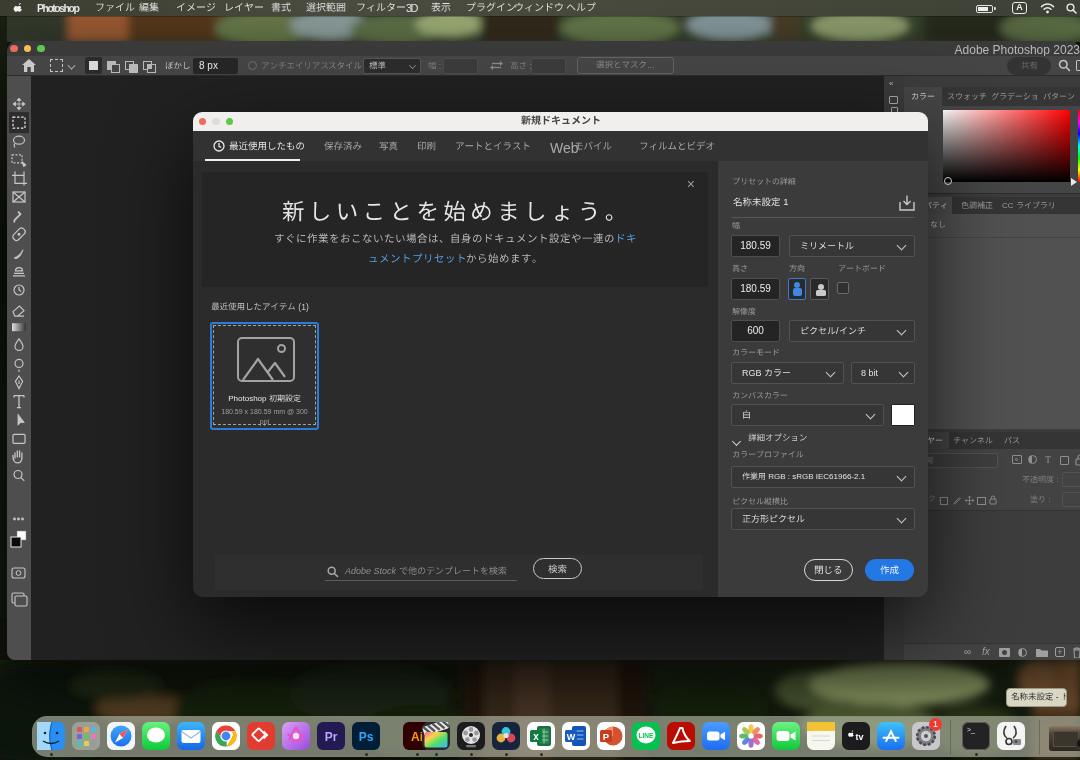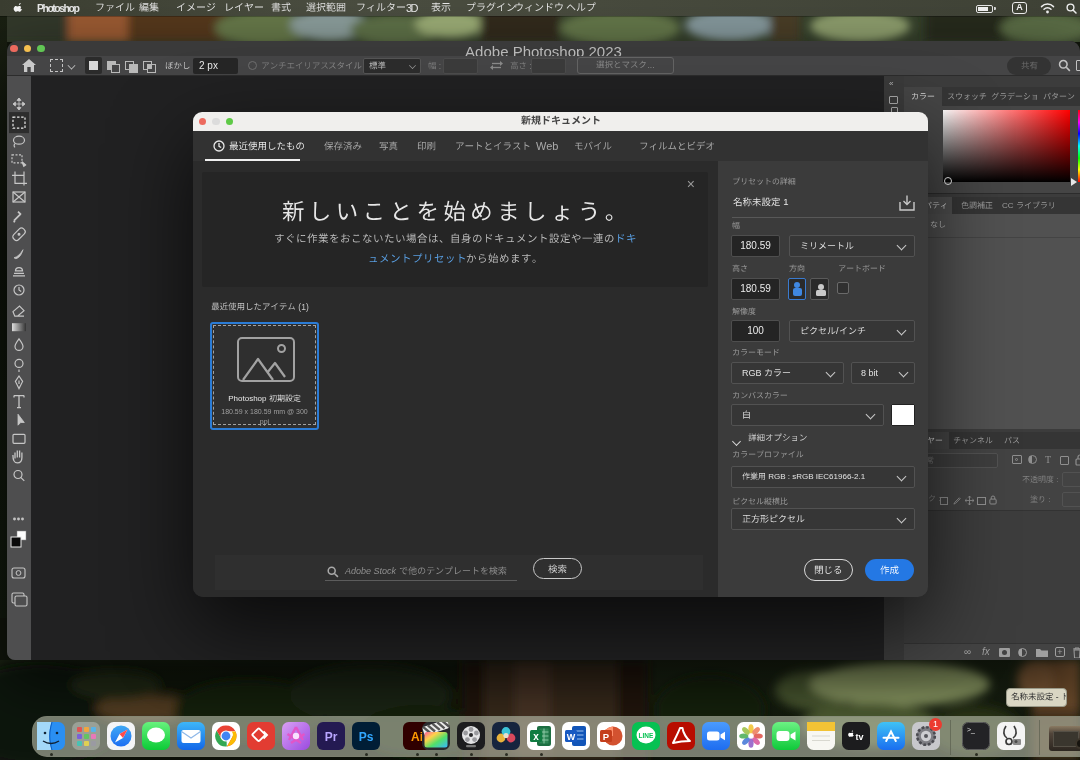--- a/index.html
+++ b/index.html
@@ -136,21 +136,21 @@
       <line x1="7" y1="7" x2="10" y2="10" stroke="#f0f0f0" stroke-width="1.5" stroke-linecap="round"></line>
     </svg>
 </div>
 
 <div class="a" style="left:7px;top:41px;width:1073px;height:619px;background:#252526;border-radius:10px 10px 8px 8px;box-shadow:0 22px 60px rgba(0,0,0,.65)">
 
  <div class="a" style="left:0;top:0;width:100%;height:15px;background:#3a3a3a;border-radius:10px 10px 0 0">
   <div class="tl" style="left:3px;top:3.5px;width:7.5px;height:7.5px;background:#ec6a5e"></div>
   <div class="tl" style="left:16.5px;top:3.5px;width:7.5px;height:7.5px;background:#f5bf4f"></div>
   <div class="tl" style="left:30px;top:3.5px;width:7.5px;height:7.5px;background:#61c554"></div>
-  <div class="a" style="left:0;width:100%;top:1.5px;text-align:center;color:#b9b9b9;font-size:15px">Adobe Photoshop 2023</div>
+  <div class="a" style="left:0;width:100%;top:1.5px;text-align:right;color:#b9b9b9;font-size:12px">Adobe Photoshop 2023</div>
  </div>
 
  <div class="a" style="left:0;top:15px;width:100%;height:20px;background:#454546;border-bottom:1px solid #2c2c2c">
   <svg class="a" style="left:15px;top:3px" width="14" height="13" viewBox="0 0 14 13">
         <path d="M7 0 L14 6 12 6 12 13 8.7 13 8.7 8 5.3 8 5.3 13 2 13 2 6 0 6Z" fill="#c9c9c9"></path>
       </svg>
   <div class="a" style="left:43px;top:3px;width:13px;height:13px;border:1px dashed #c4c4c4"></div>
   <div class="ch" style="left:61px;top:6px;transform:rotate(-45deg) scale(.8)"></div>
   <div class="a" style="left:78px;top:1px;width:17px;height:17px;background:#2b2b2b;border-radius:2px">
         <div class="a" style="left:4px;top:4px;width:9px;height:9px;background:#d7d7d7"></div>
@@ -158,21 +158,21 @@
   <div class="a" style="left:100px;top:5px;width:9px;height:9px;background:#b9b9b9"></div>
       <div class="a" style="left:104px;top:8px;width:9px;height:9px;background:#454546;border:1.2px solid #b9b9b9"></div>
   <div class="a" style="left:118px;top:5px;width:9px;height:9px;border:1.2px solid #b9b9b9"></div>
       <div class="a" style="left:122px;top:8px;width:9px;height:9px;background:#b9b9b9"></div>
   <div class="a" style="left:136px;top:5px;width:9px;height:9px;border:1.2px solid #b9b9b9"></div>
       <div class="a" style="left:140px;top:8px;width:9px;height:9px;border:1.2px solid #b9b9b9;background:#454546"></div>
       <div class="a" style="left:140px;top:8px;width:5px;height:5px;background:#b9b9b9"></div>
   <span class="a" style="left:158px;top:5px;color:#c6c6c6;font-size:8.5px"><svg style="overflow:visible;vertical-align:baseline" width="25.5" height="6.6" viewBox="0 -78 300 78">
           <path d="M23 -74L14 -75C14 -73 14 -70 13 -68C12 -60 9 -41 9 -26C9 -13 10 -2 12 5L20 5C19 4 19 2 19 1C19 -0 19 -2 20 -3C21 -8 24 -18 27 -25L23 -29C21 -25 18 -18 17 -14C16 -19 16 -23 16 -28C16 -39 19 -58 21 -68C21 -70 22 -73 23 -74ZM92 -82L87 -80C89 -76 91 -70 93 -66L98 -68C96 -72 94 -78 92 -82ZM64 -16L64 -12C64 -7 62 -3 54 -3C47 -3 42 -6 42 -10C42 -15 47 -18 54 -18C57 -18 60 -17 64 -16ZM82 -79L77 -77C78 -75 79 -73 80 -71C69 -70 55 -69 40 -70L40 -63C48 -63 55 -63 62 -63L62 -47C55 -46 46 -46 38 -47L38 -40C46 -39 55 -39 62 -40C63 -34 63 -28 63 -23C60 -24 57 -24 54 -24C41 -24 35 -17 35 -10C35 -1 43 4 54 4C65 4 71 -1 71 -9L71 -14C77 -11 82 -6 88 -1L92 -8C87 -13 80 -18 70 -21C70 -27 70 -34 70 -40C77 -40 83 -41 88 -41L88 -48C83 -48 76 -47 70 -47L70 -63C74 -64 78 -64 82 -64L83 -63L88 -65C86 -69 84 -75 82 -79ZM178 -67L171 -64C178 -56 186 -38 189 -28L196 -32C193 -41 184 -59 178 -67ZM108 -56L109 -47C111 -48 115 -48 118 -49L130 -50C127 -37 119 -14 109 -0L117 3C128 -14 135 -36 138 -51C143 -51 147 -52 149 -52C156 -52 160 -50 160 -41C160 -30 158 -17 155 -10C153 -6 150 -5 146 -5C144 -5 138 -6 134 -7L135 1C138 2 143 3 147 3C154 3 158 1 162 -6C166 -14 168 -30 168 -42C168 -55 160 -58 151 -58C149 -58 145 -58 140 -58L143 -72C143 -74 143 -76 144 -78L134 -79C134 -72 134 -64 132 -57C126 -57 120 -56 117 -56C114 -56 111 -56 108 -56ZM234 -78L224 -78C224 -75 225 -72 225 -68C225 -57 224 -32 224 -17C224 -1 234 5 248 5C270 5 283 -8 290 -17L284 -24C277 -13 267 -3 248 -3C239 -3 232 -7 232 -18C232 -33 233 -56 233 -68C233 -71 234 -75 234 -78Z" fill="currentColor"></path>
         </svg> :</span>
-  <div class="a" style="left:186px;top:1.5px;width:45px;height:16px;background:#262626;border-radius:2px;color:#e8e8e8;font-size:10px;line-height:16px;padding-left:6px">2 px</div>
+  <div class="a" style="left:186px;top:1.5px;width:45px;height:16px;background:#262626;border-radius:2px;color:#e8e8e8;font-size:10px;line-height:16px;padding-left:6px">8 px</div>
   <div class="a" style="left:241px;top:5px;width:9px;height:9px;border-radius:50%;border:1px solid #6f6f6f"></div>
   <span class="a" style="left:254px;top:5px;color:#7d7d7d;font-size:8.5px"><svg style="overflow:visible;vertical-align:baseline" width="68.0" height="6.6" viewBox="0 -78 800 78">
           <path d="M93 -68L88 -72C87 -72 83 -72 81 -72C75 -72 29 -72 24 -72C20 -72 16 -72 12 -73L12 -64C16 -64 20 -64 24 -64C28 -64 74 -64 81 -64C78 -58 68 -47 59 -42L66 -36C77 -44 86 -57 90 -64C91 -65 92 -67 93 -68ZM53 -54L44 -54C44 -52 45 -50 45 -47C45 -30 42 -16 27 -7C24 -5 21 -3 18 -2L25 4C51 -9 53 -27 53 -54ZM123 -73L117 -67C124 -62 137 -52 142 -46L148 -53C143 -58 130 -69 123 -73ZM114 -6L119 2C136 -1 149 -7 159 -14C174 -23 186 -37 192 -49L188 -58C182 -45 170 -31 154 -21C145 -15 132 -9 114 -6ZM209 -46L209 -37C211 -38 215 -38 218 -38L248 -38C246 -20 238 -9 222 -1L230 4C247 -6 255 -19 256 -38L284 -38C286 -38 289 -38 291 -37L291 -46C289 -46 286 -45 283 -45L256 -45L256 -64C263 -66 271 -67 276 -68C277 -69 279 -69 281 -70L276 -77C271 -75 259 -72 250 -71C239 -70 224 -69 217 -70L219 -62C226 -62 238 -62 248 -64L248 -45L218 -45C215 -45 211 -46 209 -46ZM308 -13L308 -4C312 -4 314 -4 317 -4L383 -4C385 -4 389 -4 392 -4L392 -13C389 -13 386 -12 383 -12L354 -12L354 -58L378 -58C381 -58 384 -58 386 -58L386 -67C384 -67 381 -66 378 -66L323 -66C321 -66 317 -66 314 -67L314 -58C317 -58 321 -58 323 -58L345 -58L345 -12L317 -12C314 -12 311 -13 308 -13ZM409 -36L413 -28C426 -33 440 -39 451 -45L451 -8C451 -4 450 1 450 3L460 3C460 1 459 -4 459 -8L459 -50C470 -57 479 -64 486 -72L480 -78C473 -70 463 -61 452 -55C441 -48 426 -41 409 -36ZM578 -76L568 -76C568 -73 569 -71 569 -67C569 -64 569 -55 569 -51C569 -32 568 -24 560 -16C554 -9 546 -5 536 -3L543 4C550 2 560 -3 567 -10C574 -19 577 -27 577 -51C577 -55 577 -63 577 -67C577 -71 577 -73 578 -76ZM531 -75L522 -75C522 -73 522 -70 522 -68C522 -65 522 -39 522 -35C522 -32 522 -28 522 -27L531 -27C531 -29 531 -32 531 -34C531 -39 531 -65 531 -68C531 -70 531 -73 531 -75ZM693 -68L688 -72C687 -72 683 -72 681 -72C675 -72 629 -72 624 -72C620 -72 616 -72 612 -73L612 -64C616 -64 620 -64 624 -64C628 -64 674 -64 681 -64C678 -58 668 -47 659 -42L666 -36C677 -44 686 -57 690 -64C691 -65 692 -67 693 -68ZM653 -54L644 -54C644 -52 645 -50 645 -47C645 -30 642 -16 627 -7C624 -5 621 -3 618 -2L625 4C651 -9 653 -27 653 -54ZM780 -67L775 -71C773 -70 771 -70 767 -70C764 -70 733 -70 729 -70C726 -70 720 -70 719 -71L719 -62C720 -62 725 -62 729 -62C732 -62 764 -62 768 -62C765 -54 758 -42 751 -34C741 -23 726 -11 710 -4L716 2C731 -4 745 -16 755 -27C766 -18 776 -6 783 3L790 -3C783 -11 771 -24 761 -33C768 -42 774 -54 778 -62C778 -64 779 -66 780 -67Z" fill="currentColor"></path>
         </svg></span>
   <span class="a" style="left:321px;top:5px;color:#8c8c8c;font-size:8.5px"><svg style="overflow:visible;vertical-align:baseline" width="34.0" height="6.6" viewBox="0 -78 400 78">
           <path d="M80 -67L75 -71C73 -70 71 -70 67 -70C64 -70 33 -70 29 -70C26 -70 20 -70 19 -71L19 -62C20 -62 25 -62 29 -62C32 -62 64 -62 68 -62C65 -54 58 -42 51 -34C41 -23 26 -11 10 -4L16 2C31 -4 45 -16 55 -27C66 -18 76 -6 83 3L90 -3C83 -11 71 -24 61 -33C68 -42 74 -54 78 -62C78 -64 79 -66 80 -67ZM154 -78L144 -81C144 -79 142 -75 141 -74C137 -64 126 -49 109 -39L116 -34C127 -41 136 -51 142 -60L176 -60C174 -52 169 -41 163 -32C156 -37 148 -42 142 -46L136 -40C142 -36 150 -31 157 -26C148 -16 136 -7 119 -2L126 4C143 -2 155 -11 164 -21C168 -18 172 -15 175 -12L181 -19C178 -21 174 -24 169 -28C177 -38 182 -50 185 -59C186 -60 186 -63 187 -64L181 -68C179 -67 177 -67 174 -67L147 -67L149 -71C150 -72 152 -76 154 -78ZM209 -36L213 -28C226 -33 240 -39 251 -45L251 -8C251 -4 250 1 250 3L260 3C260 1 259 -4 259 -8L259 -50C270 -57 279 -64 286 -72L280 -78C273 -70 263 -61 252 -55C241 -48 226 -41 209 -36ZM352 -2L358 2C358 2 360 1 361 -0C373 -6 387 -16 395 -28L390 -34C383 -23 370 -14 361 -10C361 -13 361 -61 361 -68C361 -71 362 -74 362 -75L352 -75C353 -74 353 -71 353 -68C353 -61 353 -12 353 -8C353 -6 353 -4 352 -2ZM307 -3L314 2C322 -4 329 -14 332 -25C335 -35 335 -56 335 -68C335 -70 335 -74 336 -75L326 -75C327 -73 327 -70 327 -67C327 -56 327 -36 324 -27C321 -18 315 -9 307 -3Z" fill="currentColor"></path>
         </svg> :</span>
   <div class="a" style="left:356px;top:1.5px;width:58px;height:16px;background:#2c2c2c;border:1px solid #555;border-radius:2px;color:#bdbdbd;font-size:8.5px;line-height:14px;padding-left:5px"><svg style="overflow:visible;vertical-align:baseline" width="17.0" height="6.6" viewBox="0 -78 200 78">
           <path d="M44 -36L44 -31L91 -31L91 -36L44 -36ZM77 -11C82 -6 88 0 91 5L97 1C94 -4 88 -10 83 -15L77 -11ZM49 -15C46 -10 40 -4 34 -0C36 1 38 3 39 4C45 0 51 -6 55 -12L49 -15ZM41 -66L41 -42L94 -42L94 -66L78 -66L78 -73L96 -73L96 -80L38 -80L38 -73L56 -73L56 -66L41 -66ZM62 -73L71 -73L71 -66L62 -66L62 -73ZM38 -23L38 -17L63 -17L63 0C63 2 63 2 62 2C60 2 57 2 52 2C53 4 54 6 54 8C60 8 64 8 67 7C70 6 70 4 70 1L70 -17L96 -17L96 -23L38 -23ZM48 -60L57 -60L57 -48L48 -48L48 -60ZM62 -60L71 -60L71 -48L62 -48L62 -60ZM77 -60L87 -60L87 -48L77 -48L77 -60ZM19 -84L19 -62L5 -62L5 -55L18 -55C16 -42 9 -26 3 -18C4 -16 6 -13 7 -11C12 -18 16 -28 19 -39L19 8L26 8L26 -40C29 -35 33 -28 34 -25L38 -31C36 -34 29 -45 26 -48L26 -55L37 -55L37 -62L26 -62L26 -84L19 -84ZM112 -78C117 -76 124 -73 128 -70L131 -76C128 -78 121 -82 115 -84L112 -78ZM104 -62C110 -60 117 -56 120 -54L124 -60C120 -62 113 -65 108 -67L104 -62ZM107 -30L112 -24C118 -30 125 -38 131 -45L127 -50C120 -43 112 -35 107 -30ZM105 -18L105 -12L146 -12L146 8L154 8L154 -12L195 -12L195 -18L154 -18L154 -27L146 -27L146 -18L105 -18ZM166 -84C165 -81 163 -77 161 -73L147 -73C149 -76 150 -79 152 -82L145 -84C140 -75 133 -65 124 -59C126 -58 129 -55 130 -54C133 -56 135 -58 137 -60L137 -27L193 -27L193 -34L168 -34L168 -41L188 -41L188 -47L168 -47L168 -54L188 -54L188 -60L168 -60L168 -67L191 -67L191 -73L168 -73C170 -76 172 -79 174 -82L166 -84ZM144 -67L161 -67L161 -60L144 -60L144 -67ZM144 -34L144 -41L161 -41L161 -34L144 -34ZM144 -54L161 -54L161 -47L144 -47L144 -54Z" fill="currentColor"></path>
         </svg><div class="ch" style="right:4px;top:3px;transform:rotate(-45deg) scale(.7);border-color:#9a9a9a"></div></div>
@@ -417,21 +417,21 @@
         </svg></span>
   <span class="a" style="left:186px;top:9px;color:#ababab;font-size:9.5px"><svg style="overflow:visible;vertical-align:baseline" width="19.0" height="7.4" viewBox="0 -78 200 78">
           <path d="M8 -79L8 -57L15 -57L15 -72L85 -72L85 -57L92 -57L92 -79L8 -79ZM30 -71C28 -58 24 -41 21 -31L29 -30L30 -34L68 -34L67 -22L6 -22L6 -15L66 -15C65 -6 63 -2 61 0C60 1 59 1 56 1C54 1 47 1 40 1C42 3 42 6 43 8C49 8 56 8 59 8C63 8 65 7 67 5C70 2 72 -3 74 -15L95 -15L95 -22L75 -22C75 -26 76 -31 76 -37C76 -38 76 -40 76 -40L31 -40L34 -52L78 -52L78 -59L35 -59L38 -70L30 -71ZM159 -4C170 -0 182 5 189 8L195 3C188 -0 175 -5 164 -9L159 -4ZM106 -17L106 -11L194 -11L194 -17L106 -17ZM128 -46L174 -46L174 -40L128 -40L128 -46ZM128 -35L174 -35L174 -28L128 -28L128 -35ZM128 -58L174 -58L174 -51L128 -51L128 -58ZM135 -9C128 -5 116 0 106 3C107 4 110 7 111 8C121 5 133 0 141 -4L135 -9ZM121 -63L121 -23L181 -23L181 -63L154 -63L154 -69L192 -69L192 -76L154 -76L154 -84L146 -84L146 -76L108 -76L108 -69L146 -69L146 -63L121 -63Z" fill="currentColor"></path>
         </svg></span>
   <span class="a" style="left:224px;top:9px;color:#ababab;font-size:9.5px"><svg style="overflow:visible;vertical-align:baseline" width="19.0" height="7.4" viewBox="0 -78 200 78">
           <path d="M41 -84C35 -80 24 -76 15 -73L10 -75L10 -2L18 -2L18 -10L46 -10L46 -18L18 -18L18 -42L46 -42L46 -49L18 -49L18 -67C28 -70 39 -74 47 -78L41 -84ZM52 -77L52 8L60 8L60 -70L85 -70L85 -17C85 -16 84 -15 83 -15C81 -15 75 -15 69 -16C70 -13 72 -10 72 -7C80 -7 85 -8 88 -9C91 -10 92 -13 92 -17L92 -77L52 -77ZM165 -74L165 -17L172 -17L172 -74L165 -74ZM185 -82L185 -2C185 -0 184 0 183 0C181 0 175 0 169 0C170 2 171 6 172 8C179 8 185 8 188 6C191 5 192 3 192 -2L192 -82L185 -82ZM119 -42L119 -3L125 -3L125 -35L135 -35L135 8L141 8L141 -35L152 -35L152 -11C152 -10 151 -10 150 -10C149 -10 147 -10 143 -10C144 -8 145 -6 145 -4C150 -4 153 -4 155 -5C157 -6 158 -8 158 -11L158 -42L152 -42L141 -42L141 -52L157 -52L157 -78L111 -78L111 -44C111 -30 110 -12 103 2C105 3 108 5 109 6C116 -8 117 -30 117 -44L117 -52L135 -52L135 -42L119 -42ZM117 -72L150 -72L150 -59L117 -59L117 -72Z" fill="currentColor"></path>
         </svg></span>
   <span class="a" style="left:262px;top:9px;color:#ababab;font-size:9.5px"><svg style="overflow:visible;vertical-align:baseline" width="76.0" height="7.4" viewBox="0 -78 800 78">
           <path d="M93 -68L88 -72C87 -72 83 -72 81 -72C75 -72 29 -72 24 -72C20 -72 16 -72 12 -73L12 -64C16 -64 20 -64 24 -64C28 -64 74 -64 81 -64C78 -58 68 -47 59 -42L66 -36C77 -44 86 -57 90 -64C91 -65 92 -67 93 -68ZM53 -54L44 -54C44 -52 45 -50 45 -47C45 -30 42 -16 27 -7C24 -5 21 -3 18 -2L25 4C51 -9 53 -27 53 -54ZM110 -43L110 -34C113 -34 119 -34 124 -34C132 -34 172 -34 179 -34C184 -34 188 -34 190 -34L190 -43C188 -43 184 -43 179 -43C172 -43 132 -43 124 -43C118 -43 113 -43 110 -43ZM234 -9C234 -5 234 -0 233 3L243 3C242 -0 242 -6 242 -9L242 -42C253 -38 270 -32 281 -26L285 -34C274 -40 255 -47 242 -51L242 -67C242 -70 242 -74 243 -77L233 -77C234 -74 234 -70 234 -67C234 -59 234 -14 234 -9ZM331 -78L323 -74C328 -64 333 -52 337 -44C327 -36 320 -28 320 -18C320 -3 334 3 352 3C365 3 376 2 384 0L384 -9C376 -7 363 -5 352 -5C336 -5 328 -10 328 -19C328 -26 334 -33 343 -39C353 -45 367 -52 374 -56C377 -57 379 -58 381 -60L377 -67C375 -65 373 -64 370 -62C364 -59 354 -54 344 -48C340 -56 335 -67 331 -78ZM409 -36L413 -28C426 -33 440 -39 451 -45L451 -8C451 -4 450 1 450 3L460 3C460 1 459 -4 459 -8L459 -50C470 -57 479 -64 486 -72L480 -78C473 -70 463 -61 452 -55C441 -48 426 -41 409 -36ZM523 -74L523 -66C526 -66 529 -66 532 -66C538 -66 566 -66 571 -66C575 -66 578 -66 580 -66L580 -74C578 -74 575 -74 571 -74C566 -74 538 -74 532 -74C529 -74 526 -74 523 -74ZM588 -48L582 -52C581 -51 579 -51 577 -51C572 -51 529 -51 524 -51C521 -51 518 -51 514 -52L514 -43C518 -43 522 -43 524 -43C530 -43 572 -43 577 -43C575 -36 571 -28 565 -21C557 -12 544 -6 530 -3L536 4C549 1 561 -5 572 -17C579 -25 584 -35 586 -45C587 -46 587 -47 588 -48ZM680 -67L675 -71C673 -70 671 -70 667 -70C664 -70 633 -70 629 -70C626 -70 620 -70 619 -71L619 -62C620 -62 625 -62 629 -62C632 -62 664 -62 668 -62C665 -54 658 -42 651 -34C641 -23 626 -11 610 -4L616 2C631 -4 645 -16 655 -27C666 -18 676 -6 683 3L690 -3C683 -11 671 -24 661 -33C668 -42 674 -54 678 -62C678 -64 679 -66 680 -67ZM734 -9C734 -5 734 -0 733 3L743 3C742 -0 742 -6 742 -9L742 -42C753 -38 770 -32 781 -26L785 -34C774 -40 755 -47 742 -51L742 -67C742 -70 742 -74 743 -77L733 -77C734 -74 734 -70 734 -67C734 -59 734 -14 734 -9Z" fill="currentColor"></path>
         </svg></span>
-  <span class="a" style="left:343px;top:9px;color:#ababab;font-size:11px">Web</span>
+  <span class="a" style="left:357px;top:9px;color:#ababab;font-size:14px">Web</span>
   <span class="a" style="left:381px;top:9px;color:#ababab;font-size:9.5px"><svg style="overflow:visible;vertical-align:baseline" width="38.0" height="7.4" viewBox="0 -78 400 78">
           <path d="M12 -43L12 -34C14 -34 18 -35 21 -35L40 -35L40 -12C40 -4 45 2 60 2C70 2 79 1 87 0L88 -8C79 -7 71 -6 61 -6C52 -6 49 -10 49 -14L49 -35L83 -35C85 -35 88 -35 91 -34L91 -42C88 -42 84 -42 82 -42L49 -42L49 -63L75 -63C78 -63 80 -63 83 -63L83 -71C81 -71 78 -71 75 -71C67 -71 34 -71 27 -71C24 -71 21 -71 18 -71L18 -63C21 -63 24 -63 27 -63L40 -63L40 -42L21 -42C18 -42 14 -42 12 -43ZM176 -78L171 -76C174 -72 177 -66 179 -62L185 -64C183 -68 179 -74 176 -78ZM188 -82L182 -80C185 -76 188 -70 190 -66L196 -68C194 -72 190 -78 188 -82ZM122 -30C118 -22 113 -11 106 -3L115 1C120 -7 126 -18 130 -27C134 -37 137 -52 139 -58C139 -60 140 -63 140 -65L132 -67C130 -56 126 -40 122 -30ZM171 -34C175 -23 180 -10 182 0L191 -2C189 -11 183 -27 179 -37C175 -47 169 -61 165 -68L156 -66C161 -58 167 -44 171 -34ZM209 -36L213 -28C226 -33 240 -39 251 -45L251 -8C251 -4 250 1 250 3L260 3C260 1 259 -4 259 -8L259 -50C270 -57 279 -64 286 -72L280 -78C273 -70 263 -61 252 -55C241 -48 226 -41 209 -36ZM352 -2L358 2C358 2 360 1 361 -0C373 -6 387 -16 395 -28L390 -34C383 -23 370 -14 361 -10C361 -13 361 -61 361 -68C361 -71 362 -74 362 -75L352 -75C353 -74 353 -71 353 -68C353 -61 353 -12 353 -8C353 -6 353 -4 352 -2ZM307 -3L314 2C322 -4 329 -14 332 -25C335 -35 335 -56 335 -68C335 -70 335 -74 336 -75L326 -75C327 -73 327 -70 327 -67C327 -56 327 -36 324 -27C321 -18 315 -9 307 -3Z" fill="currentColor"></path>
         </svg></span>
   <span class="a" style="left:446px;top:9px;color:#ababab;font-size:9.5px"><svg style="overflow:visible;vertical-align:baseline" width="76.0" height="7.4" viewBox="0 -78 800 78">
           <path d="M86 -66L80 -70C78 -70 76 -70 75 -70C70 -70 30 -70 24 -70C21 -70 17 -70 14 -70L14 -62C17 -62 20 -62 24 -62C30 -62 70 -62 76 -62C74 -52 70 -38 62 -29C54 -19 43 -10 24 -5L30 2C49 -4 61 -13 70 -25C78 -35 82 -51 85 -62C85 -63 85 -65 86 -66ZM112 -26L116 -18C127 -22 139 -27 147 -32L147 -1C147 2 147 6 147 8L156 8C156 6 156 2 156 -1L156 -37C165 -42 173 -50 178 -55L172 -61C167 -55 158 -47 148 -41C140 -36 125 -29 112 -26ZM252 -2L258 2C258 2 260 1 261 -0C273 -6 287 -16 295 -28L290 -34C283 -23 270 -14 261 -10C261 -13 261 -61 261 -68C261 -71 262 -74 262 -75L252 -75C253 -74 253 -71 253 -68C253 -61 253 -12 253 -8C253 -6 253 -4 252 -2ZM207 -3L214 2C222 -4 229 -14 232 -25C235 -35 235 -56 235 -68C235 -70 235 -74 236 -75L226 -75C227 -73 227 -70 227 -67C227 -56 227 -36 224 -27C221 -18 215 -9 207 -3ZM317 -11C314 -11 310 -11 307 -11L309 -2C312 -2 315 -3 317 -3C331 -4 364 -8 380 -10C382 -5 384 -0 385 3L393 -0C389 -11 378 -31 371 -41L364 -38C367 -33 372 -25 376 -17C365 -16 346 -14 331 -12C336 -25 346 -56 349 -65C350 -70 351 -72 352 -75L342 -77C342 -74 342 -72 340 -67C338 -57 327 -25 322 -11L317 -11ZM431 -78L423 -74C428 -64 433 -52 437 -44C427 -36 420 -28 420 -18C420 -3 434 3 452 3C465 3 476 2 484 0L484 -9C476 -7 463 -5 452 -5C436 -5 428 -10 428 -19C428 -26 434 -33 443 -39C453 -45 467 -52 474 -56C477 -57 479 -58 481 -60L477 -67C475 -65 473 -64 470 -62C464 -59 454 -54 444 -48C440 -56 435 -67 431 -78ZM573 -78L568 -76C570 -72 574 -66 576 -62L581 -65C579 -69 575 -75 573 -78ZM584 -82L578 -80C581 -76 585 -71 587 -66L592 -69C590 -72 586 -79 584 -82ZM528 -75L519 -75C519 -73 519 -69 519 -67C519 -62 519 -22 519 -12C519 -4 524 -0 531 1C535 2 541 2 547 2C558 2 573 1 582 -0L582 -9C574 -7 558 -6 548 -6C543 -6 538 -6 534 -7C530 -8 527 -9 527 -14L527 -36C540 -39 557 -45 568 -49C571 -50 575 -52 578 -53L574 -61C571 -59 568 -58 565 -56C555 -52 539 -47 527 -44L527 -67C527 -70 528 -73 528 -75ZM620 -73L620 -65C623 -65 626 -65 630 -65C635 -65 658 -65 664 -65C667 -65 670 -65 673 -65L673 -73C670 -73 667 -72 664 -72C658 -72 635 -72 629 -72C626 -72 623 -73 620 -73ZM678 -81L673 -79C676 -75 679 -69 681 -65L687 -68C685 -72 681 -78 678 -81ZM690 -85L684 -83C687 -79 690 -74 692 -69L698 -72C696 -75 692 -82 690 -85ZM608 -48L608 -40C611 -40 614 -40 617 -40L647 -40C647 -30 646 -22 641 -15C637 -9 630 -3 622 0L630 6C638 1 646 -6 650 -12C654 -20 655 -29 655 -40L683 -40C685 -40 688 -40 690 -40L690 -48C688 -48 685 -48 683 -48C677 -48 623 -48 617 -48C614 -48 611 -48 608 -48ZM709 -14L714 -8C732 -17 750 -33 758 -45L758 -9C758 -6 758 -5 755 -5C751 -5 745 -5 741 -6L741 2C746 3 752 3 757 3C763 3 766 -0 766 -5C766 -18 766 -38 766 -53L782 -53C784 -53 788 -52 790 -52L790 -61C788 -61 784 -60 781 -60L766 -60L765 -70C765 -73 766 -76 766 -78L757 -78C757 -76 757 -74 758 -70L758 -60L722 -60C718 -60 715 -60 712 -61L712 -52C715 -52 718 -53 722 -53L755 -53C747 -41 729 -24 709 -14Z" fill="currentColor"></path>
         </svg></span>
  </div>
 
  <div class="a" style="left:0;top:49px;width:525px;height:436px;background:#2b2b2b;border-radius:0 0 0 10px">
 
@@ -524,21 +524,21 @@
     <div class="a" style="left:3.5px;top:9px;width:9px;height:8px;border-radius:2px;background:#3f87e0"></div>
   </div>
   <div class="a" style="left:92px;top:117px;width:19px;height:22px;background:#2a2a2a;border:1px solid #5a5a5a;border-radius:2px">
     <div class="a" style="left:6.5px;top:5px;width:6px;height:6px;border-radius:50%;background:#c9c9c9"></div>
     <div class="a" style="left:4.5px;top:11px;width:10px;height:6px;border-radius:1.5px;background:#c9c9c9"></div>
   </div>
   <div class="a" style="left:119px;top:121px;width:12px;height:12px;background:#303030;border:1px solid #6a6a6a;border-radius:2px"></div>
   <span class="lb" style="left:14px;top:146px"><svg style="overflow:visible;vertical-align:baseline" width="24.0" height="6.2" viewBox="0 -78 300 78">
           <path d="M26 -53L26 -42L17 -42L17 -53L26 -53ZM32 -53L41 -53L41 -42L32 -42L32 -53ZM16 -59C18 -62 20 -65 21 -69L32 -69C31 -66 29 -62 28 -59L16 -59ZM19 -84C16 -72 10 -60 3 -52C5 -51 8 -49 9 -48L11 -50L11 -32C11 -21 10 -6 3 5C5 5 8 7 9 8C14 1 16 -9 17 -18L41 -18L41 -0C41 1 40 2 39 2C38 2 33 2 28 2C29 3 30 6 30 8C37 8 41 8 44 7C46 6 47 3 47 -0L47 -50C49 -49 50 -47 51 -45C64 -51 68 -61 71 -73L86 -73C86 -61 85 -56 84 -55C83 -54 82 -54 81 -54C80 -54 76 -54 72 -54C73 -53 74 -50 74 -48C78 -48 82 -48 84 -48C87 -48 88 -49 90 -51C92 -53 93 -59 93 -76C94 -77 94 -79 94 -79L50 -79L50 -73L64 -73C62 -63 58 -55 47 -51L47 -59L34 -59C37 -63 39 -68 41 -73L36 -75L35 -75L24 -75C24 -78 25 -80 26 -83L19 -84ZM26 -36L26 -24L17 -24L17 -32L17 -36L26 -36ZM32 -36L41 -36L41 -24L32 -24L32 -36ZM57 -46C55 -38 52 -29 48 -24C49 -23 52 -21 54 -20C56 -23 57 -26 59 -30L70 -30L70 -18L49 -18L49 -11L70 -11L70 8L77 8L77 -11L96 -11L96 -18L77 -18L77 -30L94 -30L94 -37L77 -37L77 -47L70 -47L70 -37L61 -37C62 -39 63 -42 63 -45L57 -46ZM147 -72L167 -72C165 -69 163 -66 162 -64L141 -64C144 -67 146 -69 147 -72ZM190 -39C186 -36 181 -31 176 -28C174 -32 173 -37 171 -42L192 -42L192 -64L170 -64C172 -68 175 -71 177 -75L172 -78L171 -78L151 -78L154 -83L147 -84C143 -76 136 -66 125 -59C127 -58 130 -56 131 -55L134 -57L134 -42L153 -42C145 -37 136 -34 128 -31C129 -30 131 -27 132 -26C138 -28 145 -31 151 -34C153 -33 154 -32 155 -30C148 -25 137 -19 128 -17C130 -16 131 -13 132 -12C141 -15 151 -20 158 -26C160 -24 161 -22 161 -20C153 -12 138 -4 126 -0C128 1 130 4 131 5C141 1 154 -6 163 -13C164 -7 163 -2 160 0C158 2 156 2 154 2C152 2 149 2 146 1C147 3 147 6 147 8C150 8 153 8 155 8C159 8 162 7 165 5C173 -1 173 -24 156 -38C158 -39 160 -40 162 -42L165 -42C170 -22 178 -5 192 4C193 2 195 -1 197 -2C189 -6 183 -14 179 -22C184 -26 190 -30 195 -34L190 -39ZM141 -59L159 -59L159 -47L141 -47L141 -59ZM166 -59L185 -59L185 -47L166 -47L166 -59ZM123 -84C118 -68 110 -53 102 -43C103 -41 105 -37 106 -35C109 -39 112 -43 115 -48L115 8L122 8L122 -62C125 -68 128 -75 130 -82L123 -84ZM239 -65L239 -56L222 -56L222 -50L239 -50L239 -33L278 -33L278 -50L294 -50L294 -56L278 -56L278 -65L270 -65L270 -56L246 -56L246 -65L239 -65ZM270 -50L270 -39L246 -39L246 -50L270 -50ZM276 -21C272 -15 266 -11 259 -8C252 -11 246 -16 242 -21L276 -21ZM224 -27L224 -21L239 -21L235 -19C239 -13 245 -9 251 -5C242 -1 231 1 220 2C221 3 223 6 223 8C236 6 248 4 259 -1C268 4 280 7 292 8C293 6 294 3 296 2C285 1 275 -2 267 -5C275 -10 282 -16 287 -25L282 -27L281 -27L224 -27ZM212 -74L212 -45C212 -31 211 -10 203 4C205 5 208 7 209 8C218 -7 219 -30 219 -45L219 -67L294 -67L294 -74L257 -74L257 -84L249 -84L249 -74L212 -74Z" fill="currentColor"></path>
         </svg></span>
-  <div class="in" style="left:13px;top:159px;width:49px;height:22px;line-height:20px">100</div>
+  <div class="in" style="left:13px;top:159px;width:49px;height:22px;line-height:20px">600</div>
   <div class="dd" style="left:71px;top:159px;width:126px;height:22px;line-height:20px;padding-left:10px"><svg style="overflow:visible;vertical-align:baseline" width="36.0" height="7.0" viewBox="0 -78 400 78">
           <path d="M76 -70C76 -73 79 -76 82 -76C86 -76 89 -73 89 -70C89 -66 86 -63 82 -63C79 -63 76 -66 76 -70ZM71 -70C71 -64 76 -59 82 -59C89 -59 94 -64 94 -70C94 -76 89 -81 82 -81C76 -81 71 -76 71 -70ZM28 -75L19 -75C19 -73 19 -69 19 -67C19 -62 19 -22 19 -12C19 -4 24 -0 31 1C35 2 41 2 47 2C58 2 73 1 82 -0L82 -9C74 -7 58 -6 48 -6C43 -6 38 -6 34 -7C30 -8 27 -9 27 -14L27 -36C40 -39 57 -45 68 -49C71 -50 75 -52 78 -53L74 -61C71 -59 68 -58 65 -56C55 -52 39 -47 27 -44L27 -67C27 -70 28 -73 28 -75ZM154 -78L144 -81C144 -78 142 -74 141 -73C137 -64 127 -49 110 -39L117 -34C128 -41 136 -50 142 -58L176 -58C174 -49 168 -36 160 -27C151 -17 138 -8 120 -2L127 4C146 -2 158 -12 167 -23C176 -34 182 -47 185 -57C185 -59 186 -61 187 -62L180 -67C179 -66 177 -66 174 -66L147 -66L149 -70C150 -72 152 -75 154 -78ZM289 -58L283 -62C282 -61 280 -61 277 -60C273 -59 256 -56 239 -52L239 -68C239 -71 239 -74 239 -77L230 -77C230 -74 231 -71 231 -68L231 -51C220 -49 210 -47 206 -47L208 -38L231 -43L231 -13C231 -3 234 2 253 2C265 2 275 1 284 -0L284 -9C274 -7 265 -6 253 -6C241 -6 239 -8 239 -15L239 -45L276 -52C274 -46 266 -35 259 -29L266 -24C274 -33 282 -45 286 -54C287 -55 288 -56 289 -58ZM352 -2L358 2C358 2 360 1 361 -0C373 -6 387 -16 395 -28L390 -34C383 -23 370 -14 361 -10C361 -13 361 -61 361 -68C361 -71 362 -74 362 -75L352 -75C353 -74 353 -71 353 -68C353 -61 353 -12 353 -8C353 -6 353 -4 352 -2ZM307 -3L314 2C322 -4 329 -14 332 -25C335 -35 335 -56 335 -68C335 -70 335 -74 336 -75L326 -75C327 -73 327 -70 327 -67C327 -56 327 -36 324 -27C321 -18 315 -9 307 -3Z" fill="currentColor"></path>
         </svg>/<svg style="overflow:visible;vertical-align:baseline" width="27.0" height="7.0" viewBox="0 -78 300 78">
           <path d="M9 -36L13 -28C26 -33 40 -39 51 -45L51 -8C51 -4 50 1 50 3L60 3C60 1 59 -4 59 -8L59 -50C70 -57 79 -64 86 -72L80 -78C73 -70 63 -61 52 -55C41 -48 26 -41 9 -36ZM123 -73L117 -67C124 -62 137 -52 142 -46L148 -53C143 -58 130 -69 123 -73ZM114 -6L119 2C136 -1 149 -7 159 -14C174 -23 186 -37 192 -49L188 -58C182 -45 170 -31 154 -21C145 -15 132 -9 114 -6ZM209 -46L209 -37C211 -38 215 -38 218 -38L248 -38C246 -20 238 -9 222 -1L230 4C247 -6 255 -19 256 -38L284 -38C286 -38 289 -38 291 -37L291 -46C289 -46 286 -45 283 -45L256 -45L256 -64C263 -66 271 -67 276 -68C277 -69 279 -69 281 -70L276 -77C271 -75 259 -72 250 -71C239 -70 224 -69 217 -70L219 -62C226 -62 238 -62 248 -64L248 -45L218 -45C215 -45 211 -46 209 -46Z" fill="currentColor"></path>
         </svg><div class="ch" style="right:9px;top:6px"></div></div>
   <span class="lb" style="left:14px;top:187px"><svg style="overflow:visible;vertical-align:baseline" width="48.0" height="6.2" viewBox="0 -78 600 78">
           <path d="M86 -58L80 -61C78 -60 76 -60 74 -60L50 -60C50 -64 50 -67 50 -70C50 -73 50 -76 51 -79L41 -79C42 -76 42 -73 42 -70C42 -67 42 -63 42 -60L24 -60C20 -60 16 -60 13 -61L13 -52C16 -53 20 -53 24 -53L41 -53C38 -32 31 -20 21 -11C18 -8 14 -5 11 -3L18 3C35 -9 45 -24 49 -53L77 -53C77 -42 76 -17 72 -10C71 -7 69 -6 66 -6C62 -6 56 -7 51 -8L52 1C57 1 63 1 68 1C74 1 77 -0 79 -5C83 -14 85 -43 85 -53C85 -54 85 -56 86 -58ZM123 -74L123 -66C126 -66 129 -66 132 -66C138 -66 166 -66 171 -66C175 -66 178 -66 180 -66L180 -74C178 -74 175 -74 171 -74C166 -74 138 -74 132 -74C129 -74 126 -74 123 -74ZM188 -48L182 -52C181 -51 179 -51 177 -51C172 -51 129 -51 124 -51C121 -51 118 -51 114 -52L114 -43C118 -43 122 -43 124 -43C130 -43 172 -43 177 -43C175 -36 171 -28 165 -21C157 -12 144 -6 130 -3L136 4C149 1 161 -5 172 -17C179 -25 184 -35 186 -45C187 -46 187 -47 188 -48ZM210 -43L210 -34C213 -34 219 -34 224 -34C232 -34 272 -34 279 -34C284 -34 288 -34 290 -34L290 -43C288 -43 284 -43 279 -43C272 -43 232 -43 224 -43C218 -43 213 -43 210 -43ZM312 -43L312 -34C314 -34 318 -35 321 -35L340 -35L340 -12C340 -4 345 2 360 2C370 2 379 1 387 0L388 -8C379 -7 371 -6 361 -6C352 -6 349 -10 349 -14L349 -35L383 -35C385 -35 388 -35 391 -34L391 -42C388 -42 384 -42 382 -42L349 -42L349 -63L375 -63C378 -63 380 -63 383 -63L383 -71C381 -71 378 -71 375 -71C367 -71 334 -71 327 -71C324 -71 321 -71 318 -71L318 -63C321 -63 324 -63 327 -63L340 -63L340 -42L321 -42C318 -42 314 -42 312 -43ZM410 -43L410 -34C413 -34 419 -34 424 -34C432 -34 472 -34 479 -34C484 -34 488 -34 490 -34L490 -43C488 -43 484 -43 479 -43C472 -43 432 -43 424 -43C418 -43 413 -43 410 -43ZM566 -72L560 -70C563 -65 566 -60 569 -54L575 -57C572 -62 568 -68 566 -72ZM578 -77L572 -74C576 -70 579 -65 582 -59L587 -62C585 -67 580 -74 578 -77ZM530 -8C530 -4 530 1 530 4L540 4C539 1 539 -4 539 -8L539 -40C550 -37 567 -30 578 -24L582 -33C571 -38 552 -45 539 -49L539 -66C539 -69 539 -73 540 -76L530 -76C530 -73 530 -68 530 -66C530 -57 530 -13 530 -8Z" fill="currentColor"></path>
         </svg></span>
   <div class="dd" style="left:13px;top:201px;width:113px;height:22px;line-height:20px;padding-left:10px">RGB <svg style="overflow:visible;vertical-align:baseline" width="27.0" height="7.0" viewBox="0 -78 300 78">
           <path d="M86 -58L80 -61C78 -60 76 -60 74 -60L50 -60C50 -64 50 -67 50 -70C50 -73 50 -76 51 -79L41 -79C42 -76 42 -73 42 -70C42 -67 42 -63 42 -60L24 -60C20 -60 16 -60 13 -61L13 -52C16 -53 20 -53 24 -53L41 -53C38 -32 31 -20 21 -11C18 -8 14 -5 11 -3L18 3C35 -9 45 -24 49 -53L77 -53C77 -42 76 -17 72 -10C71 -7 69 -6 66 -6C62 -6 56 -7 51 -8L52 1C57 1 63 1 68 1C74 1 77 -0 79 -5C83 -14 85 -43 85 -53C85 -54 85 -56 86 -58ZM123 -74L123 -66C126 -66 129 -66 132 -66C138 -66 166 -66 171 -66C175 -66 178 -66 180 -66L180 -74C178 -74 175 -74 171 -74C166 -74 138 -74 132 -74C129 -74 126 -74 123 -74ZM188 -48L182 -52C181 -51 179 -51 177 -51C172 -51 129 -51 124 -51C121 -51 118 -51 114 -52L114 -43C118 -43 122 -43 124 -43C130 -43 172 -43 177 -43C175 -36 171 -28 165 -21C157 -12 144 -6 130 -3L136 4C149 1 161 -5 172 -17C179 -25 184 -35 186 -45C187 -46 187 -47 188 -48ZM210 -43L210 -34C213 -34 219 -34 224 -34C232 -34 272 -34 279 -34C284 -34 288 -34 290 -34L290 -43C288 -43 284 -43 279 -43C272 -43 232 -43 224 -43C218 -43 213 -43 210 -43Z" fill="currentColor"></path>

